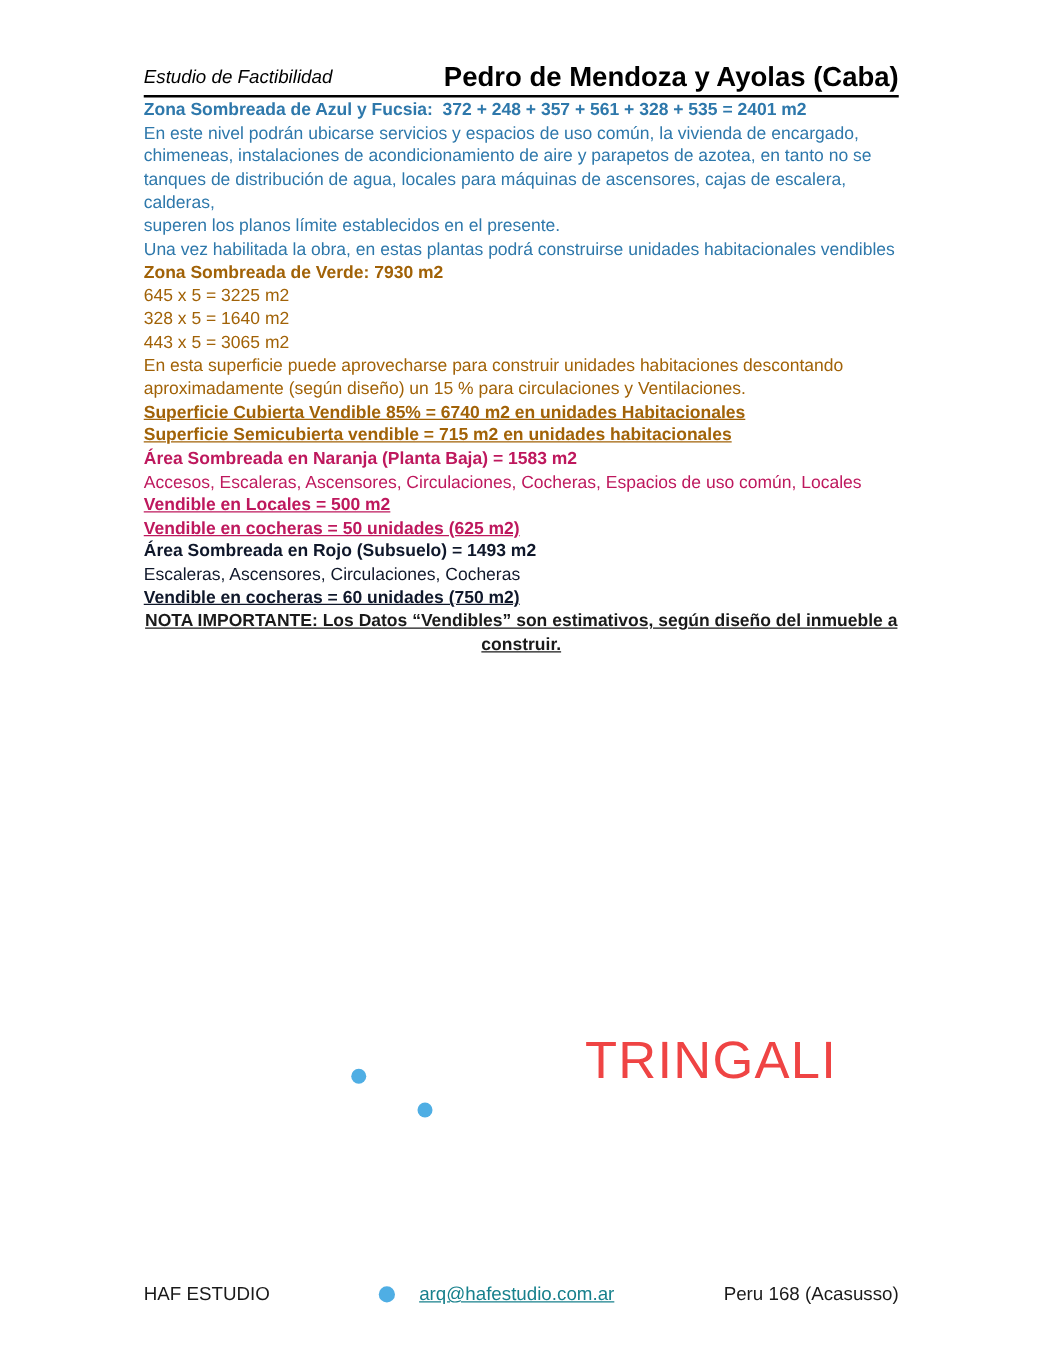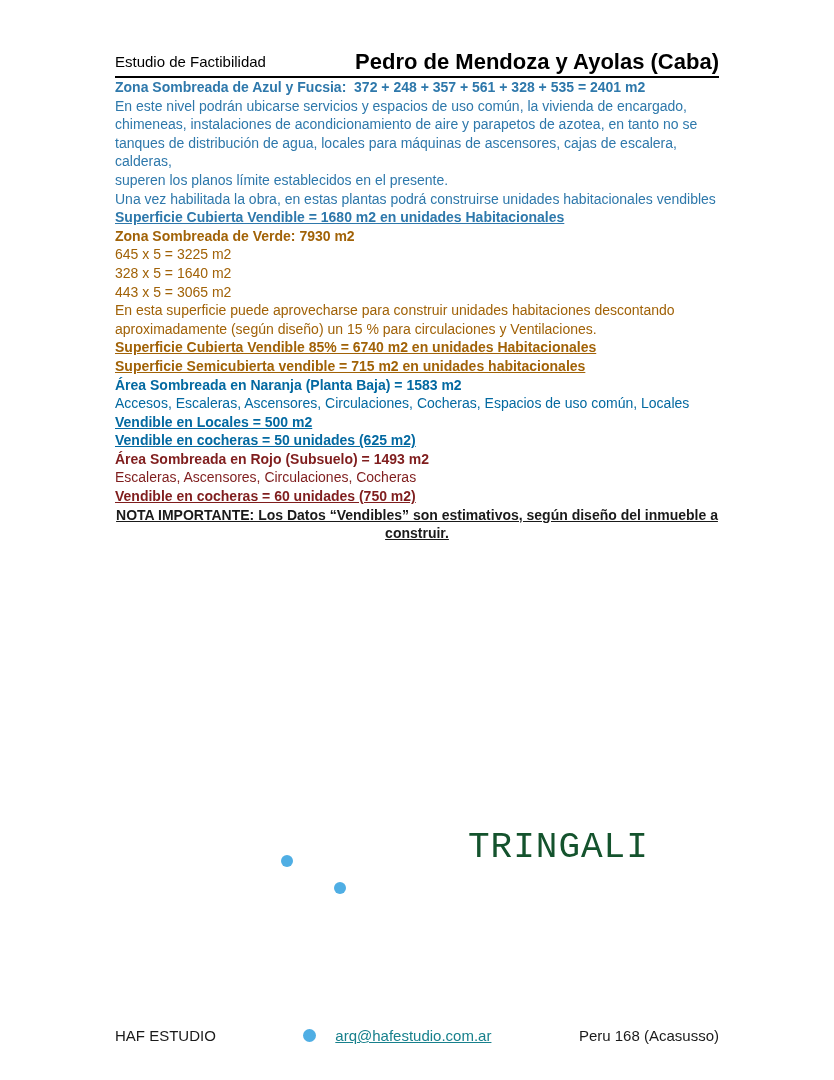--- a/index.html
+++ b/index.html
@@ -19,65 +19,66 @@
     width: 604px;
   }
   .doc-header {
     display: flex;
     justify-content: space-between;
     align-items: flex-end;
     border-bottom: 2px solid #000000;
     padding-bottom: 2px;
   }
   .doc-subtitle {
+    font-style: italic;
     font-size: 15px;
     line-height: 20px;
     padding-bottom: 2px;
   }
   .doc-title {
     font-weight: bold;
     font-size: 22px;
     line-height: 24px;
   }
   p.line {
     margin: 0;
     font-size: 14px;
     line-height: 18.6px;
     white-space: pre-wrap;
   }
   .bold { font-weight: bold; }
   .u { text-decoration: underline; }
   .c-blue   { color: #2E78AB; }
   .c-green  { color: #a16207; }
-  .c-orange { color: #0369a1; }
-  .c-red    { color: #7f1d1d; }
+  .c-orange { color: #be185d; }
+  .c-red    { color: #0f172a; }
   .c-black  { color: #1a1a1a; text-align: center; }
   .mt-s  { margin-top: 15px; }
   .mt-m  { margin-top: 18px; }
   .mt-l  { margin-top: 35px; }
   .mt-xl { margin-top: 55px; }
 
   .logo-dot {
     position: absolute;
     width: 12px;
     height: 12px;
     border-radius: 50%;
     background: #4FAEE4;
   }
   .logo-dot-1 { left: 281px; top: 855px; }
   .logo-dot-2 { left: 334px; top: 882px; }
   .logo-text {
     position: absolute;
     left: 468px;
     top: 823px;
-    font-family: Liberation Mono, monospace;
-    font-size: 36px;
+    font-family: Liberation Sans, sans-serif;
+    font-size: 42px;
     line-height: 50px;
     letter-spacing: 1px;
-    color: #14532d;
+    color: #ef4444;
   }
 
   .page-footer {
     position: absolute;
     left: 115px;
     top: 1011px;
     width: 604px;
     display: flex;
     align-items: center;
     justify-content: space-between;
@@ -115,21 +116,20 @@
       <span class="doc-subtitle">Estudio de Factibilidad</span>
       <span class="doc-title">Pedro de Mendoza y Ayolas (Caba)</span>
     </div>
 
     <p class="line bold c-blue mt-m">Zona Sombreada de Azul y Fucsia:  372 + 248 + 357 + 561 + 328 + 535 = 2401 m2</p>
     <p class="line c-blue">En este nivel podrán ubicarse servicios y espacios de uso común, la vivienda de encargado,</p>
     <p class="line c-blue">chimeneas, instalaciones de acondicionamiento de aire y parapetos de azotea, en tanto no se</p>
     <p class="line c-blue">tanques de distribución de agua, locales para máquinas de ascensores, cajas de escalera, calderas,</p>
     <p class="line c-blue">superen los planos límite establecidos en el presente.</p>
     <p class="line c-blue mt-s">Una vez habilitada la obra, en estas plantas podrá construirse unidades habitacionales vendibles</p>
-    <p class="line bold u c-blue mt-m">Superficie Cubierta Vendible = 1680 m2 en unidades Habitacionales</p>
 
     <p class="line bold c-green mt-l">Zona Sombreada de Verde: 7930 m2</p>
     <p class="line c-green">645 x 5 = 3225 m2</p>
     <p class="line c-green">328 x 5 = 1640 m2</p>
     <p class="line c-green">443 x 5 = 3065 m2</p>
     <p class="line c-green">En esta superficie puede aprovecharse para construir unidades habitaciones descontando</p>
     <p class="line c-green">aproximadamente (según diseño) un 15 % para circulaciones y Ventilaciones.</p>
     <p class="line bold u c-green mt-m">Superficie Cubierta Vendible 85% = 6740 m2 en unidades Habitacionales</p>
     <p class="line bold u c-green">Superficie Semicubierta vendible = 715 m2 en unidades habitacionales</p>
 

